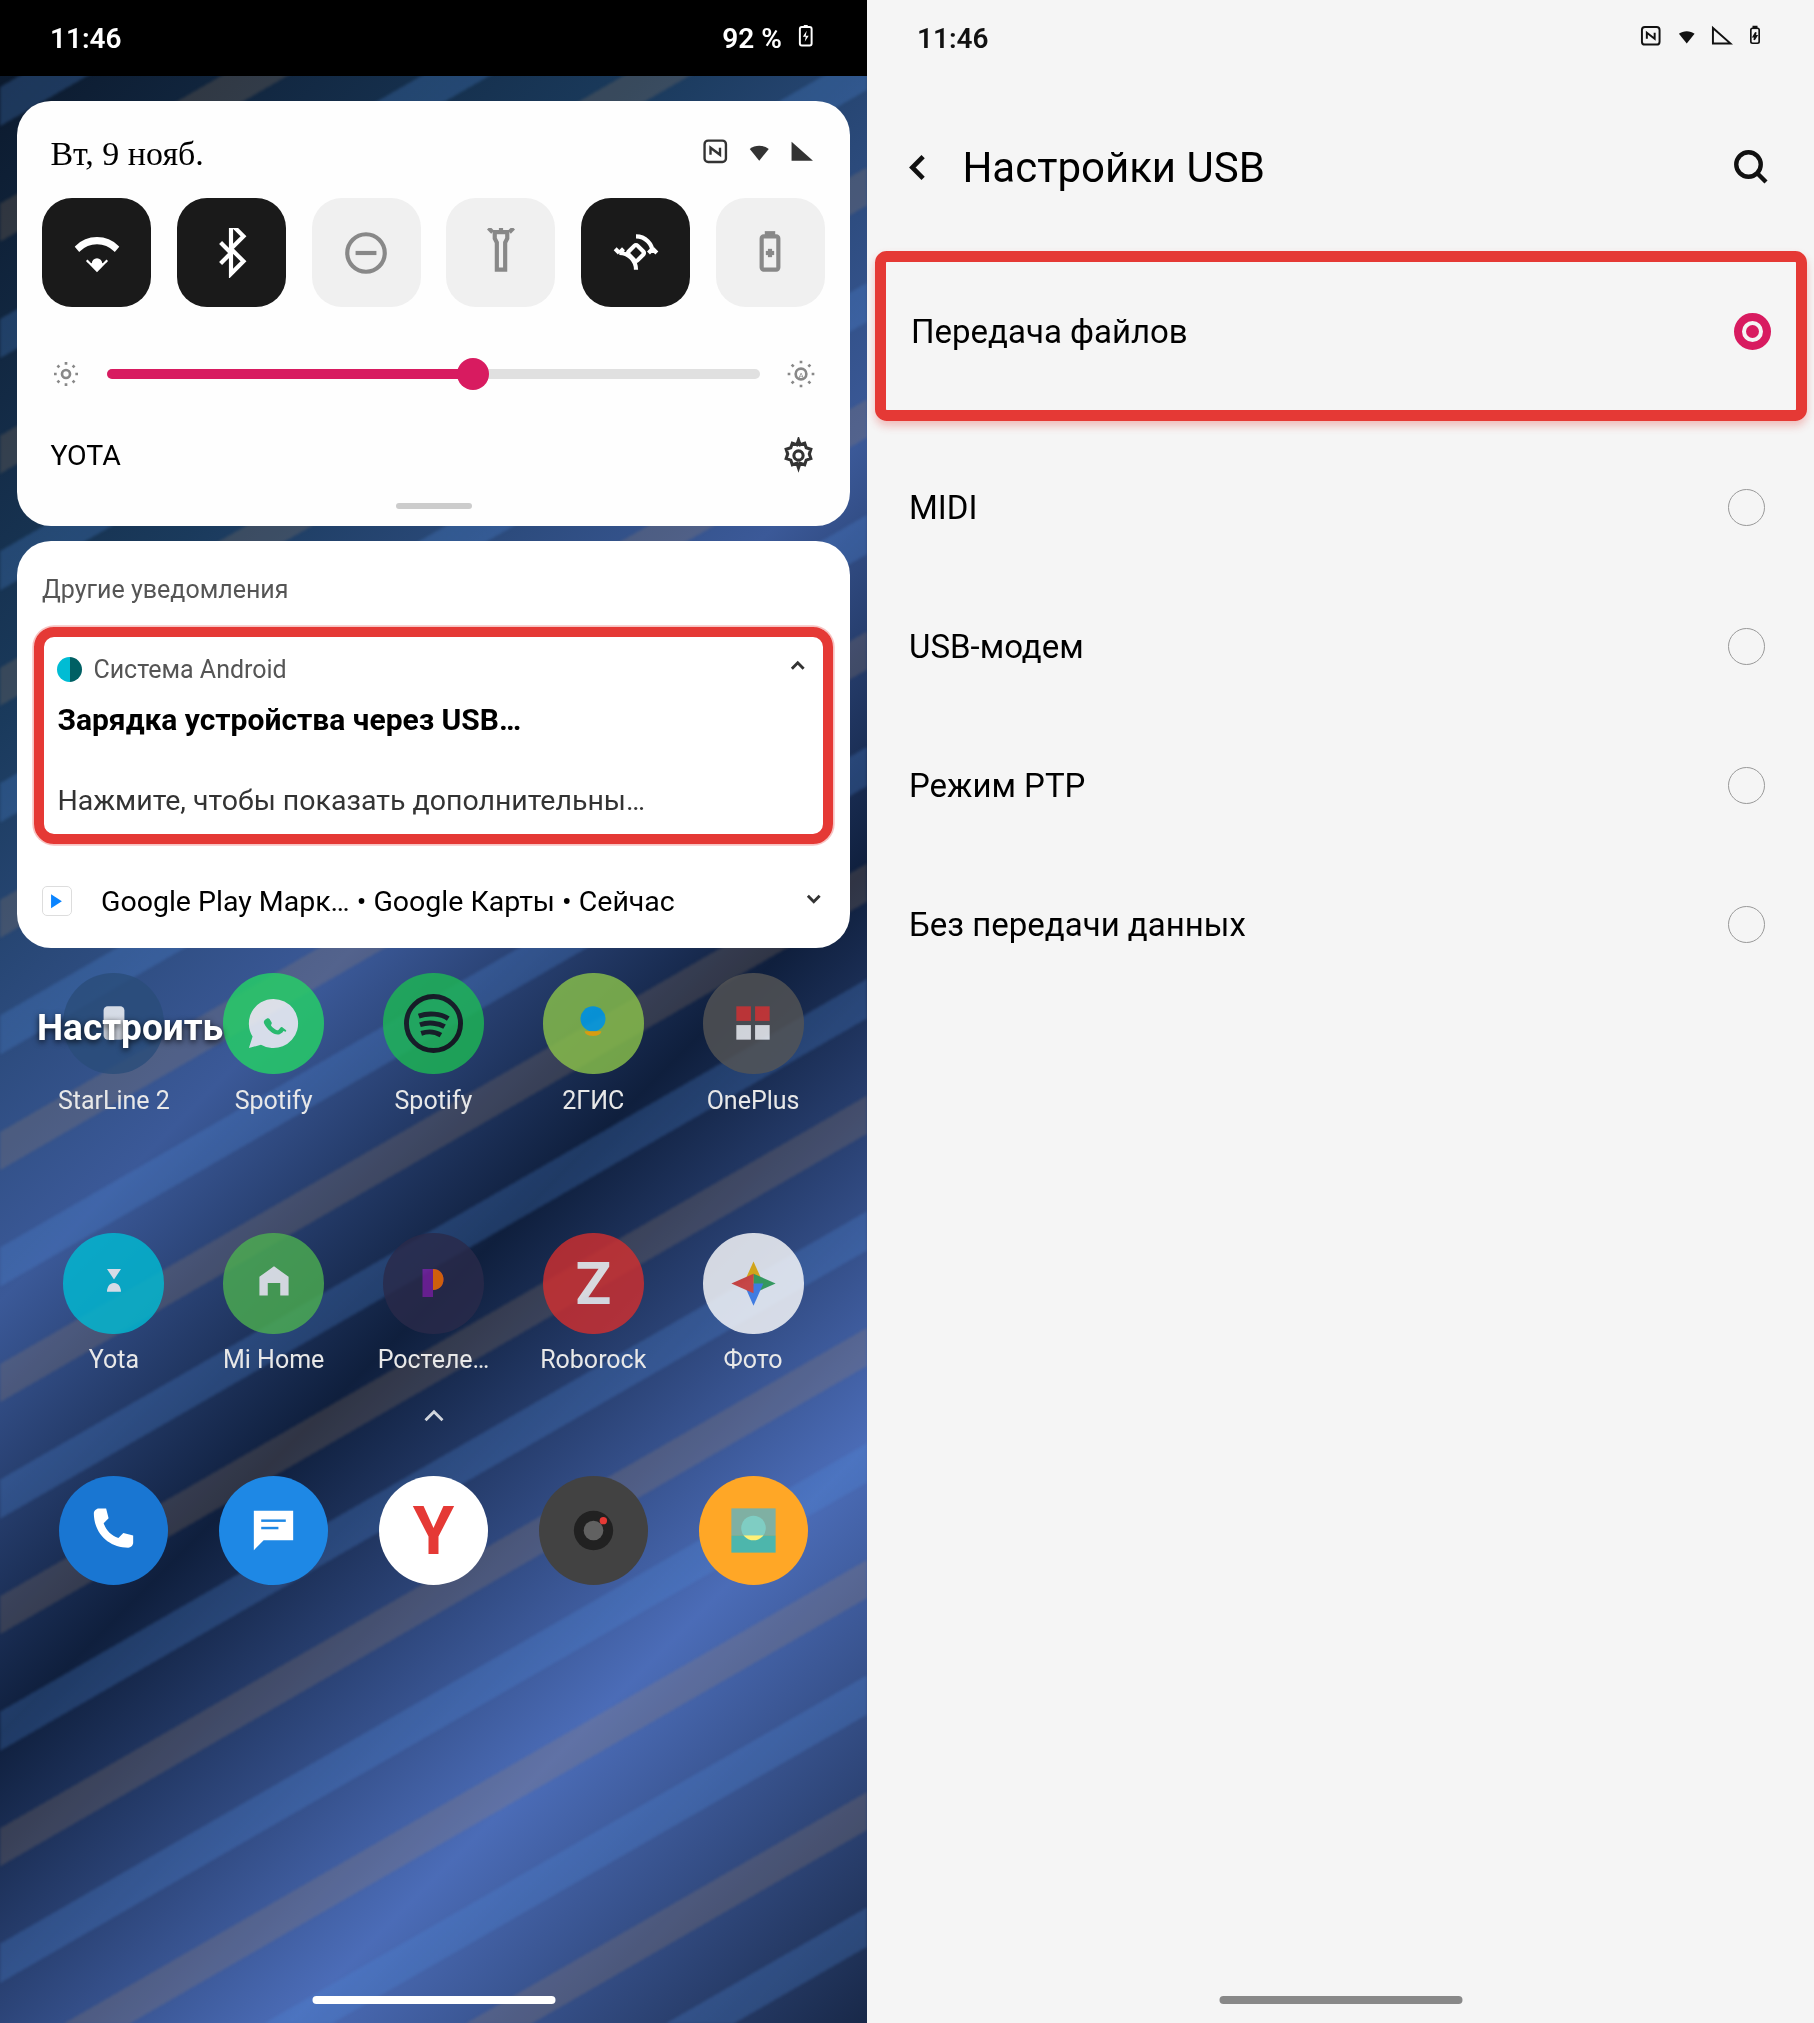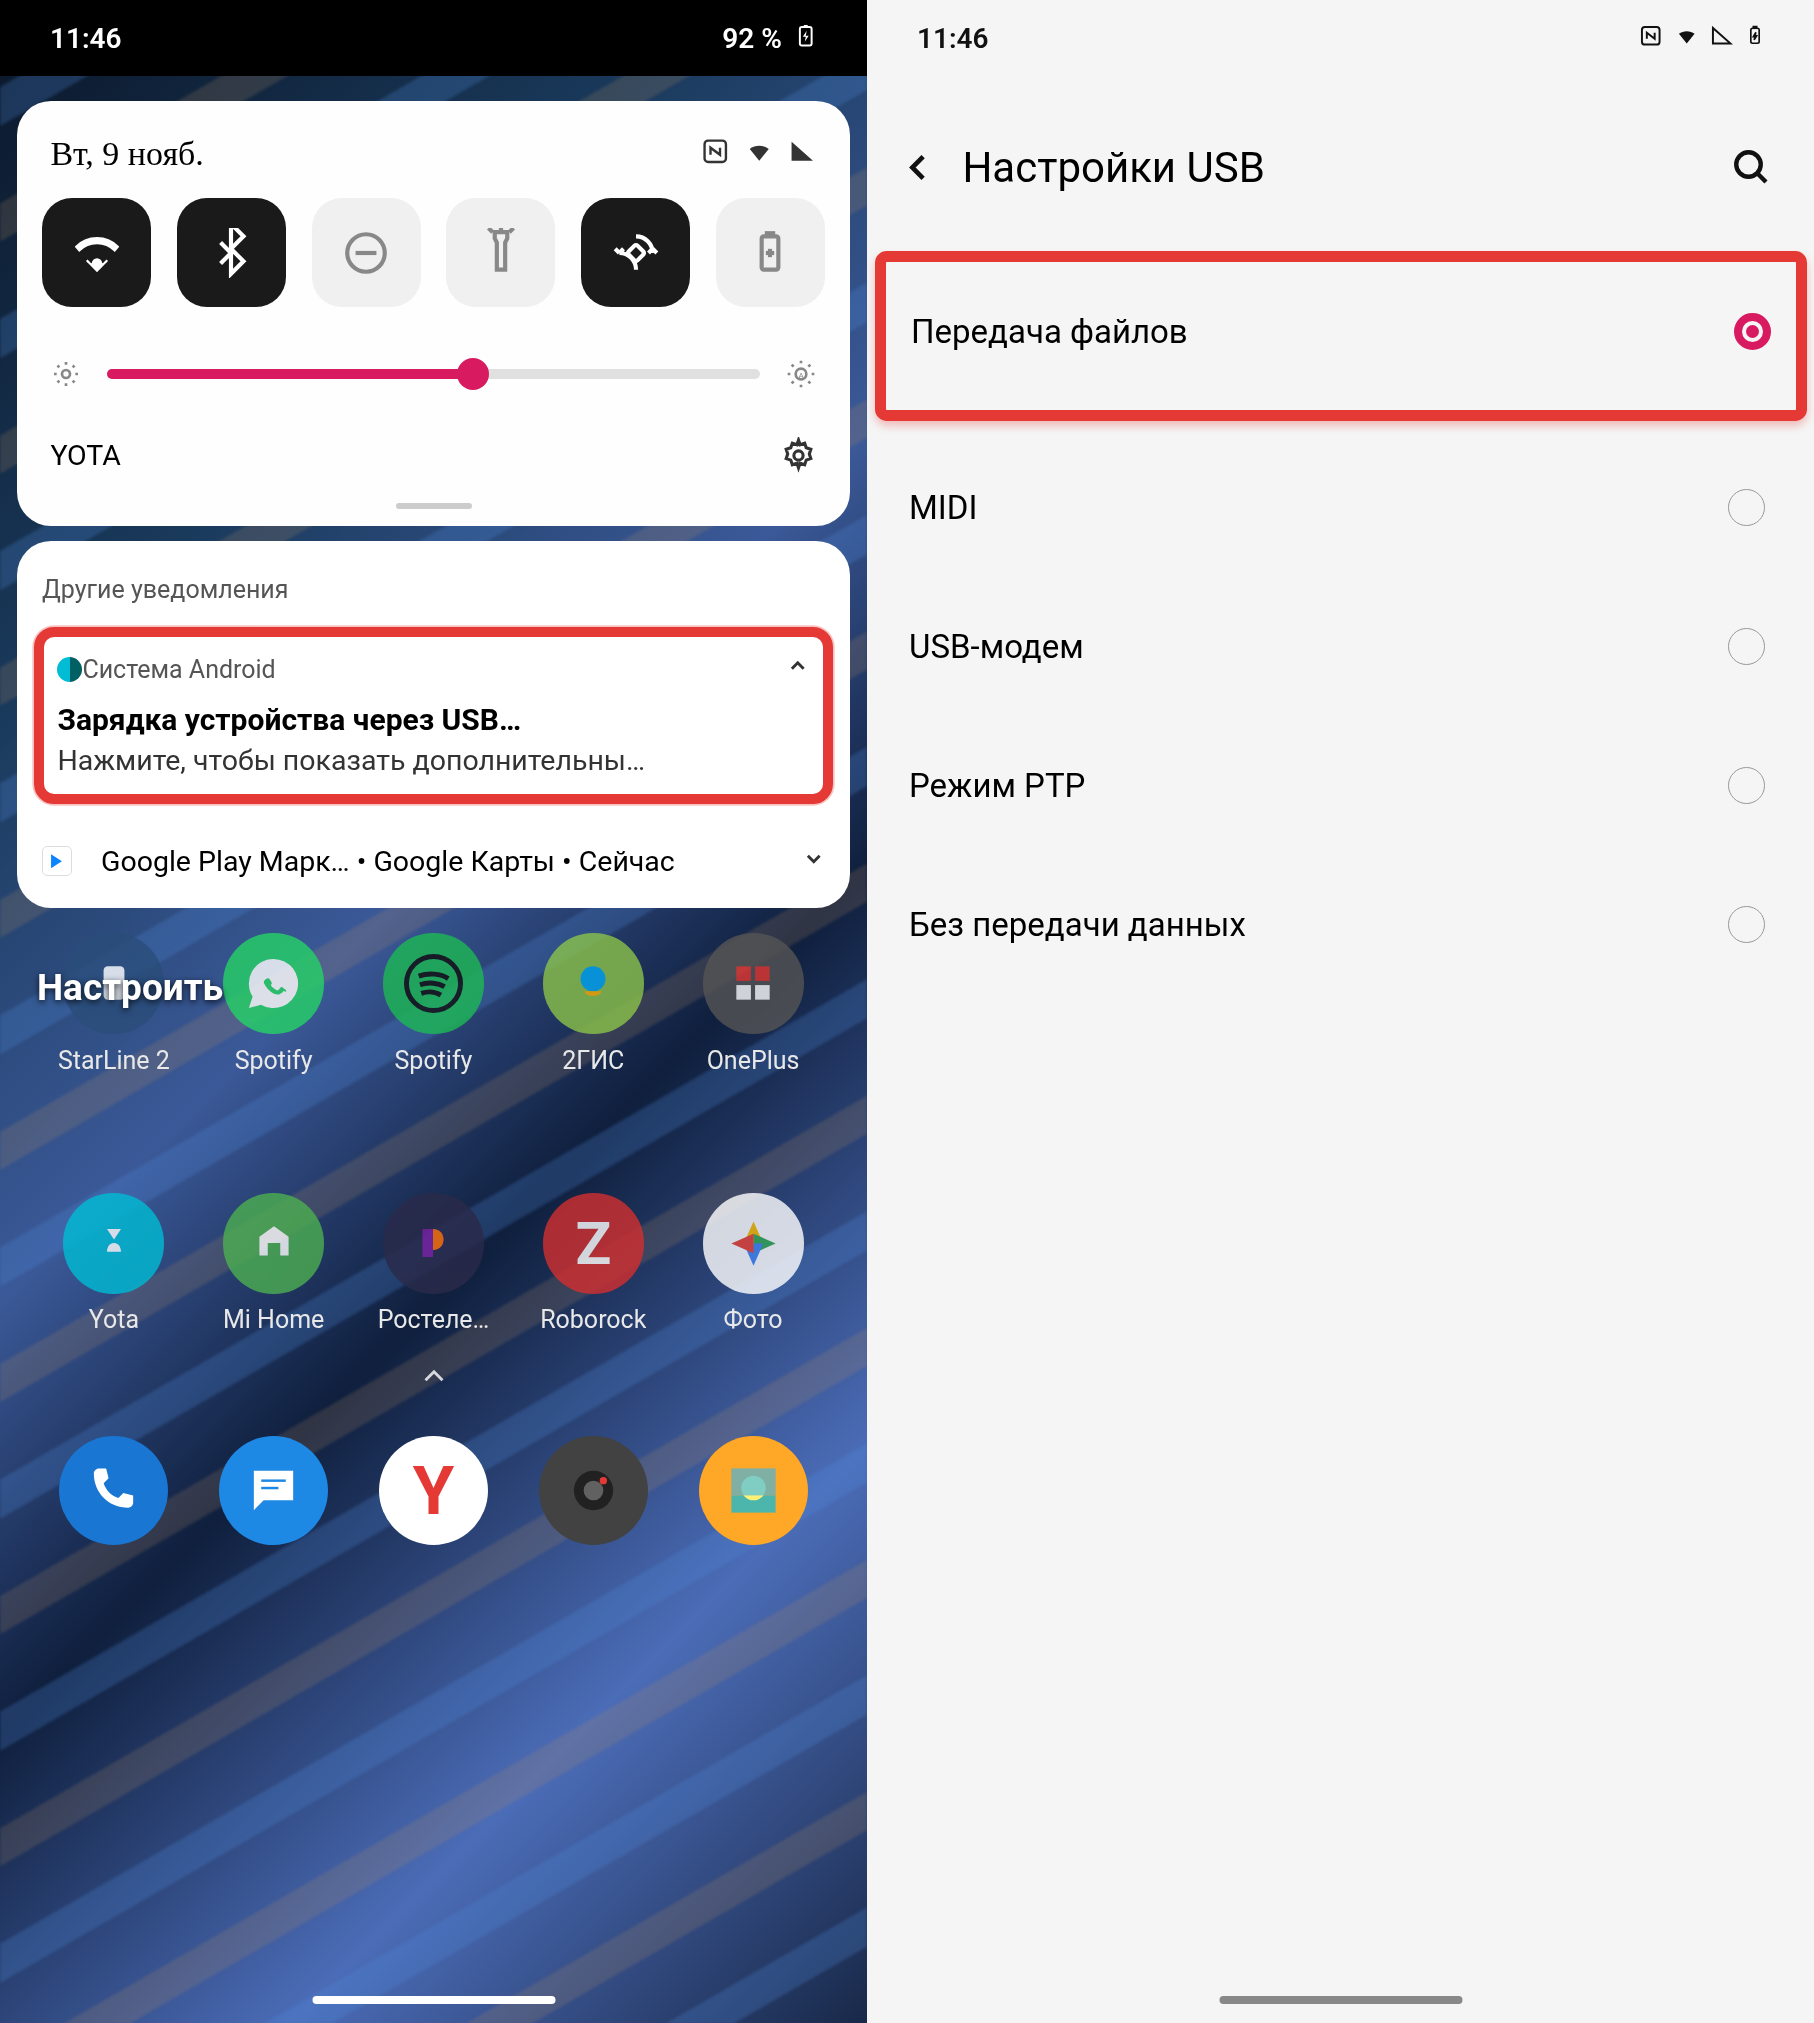--- a/index.html
+++ b/index.html
@@ -100,27 +100,27 @@
 .red-box {
   border: 10px solid #e53935; border-radius: 20px;
   margin: 0 17px 17px 17px;
   padding: 17px 13.4px;
   box-shadow: 0 0 0 1.7px rgba(229,57,53,0.3);
 }
 .notif-app-row {
   display: flex; align-items: center; justify-content: space-between;
   font-size: 25px; color: #555; padding-bottom: 18.5px;
 }
-.notif-app-left { display: flex; align-items: center; gap: 0; }
+.notif-app-left { display: flex; align-items: center; gap: 11px; }
 .notif-app-icon {
   width: 25px; height: 25px; border-radius: 50%;
   background: linear-gradient(90deg, #00bcd4 50%, #006064 50%);
 }
 .notif-title { font-size: 30px; font-weight: 700; padding-bottom: 6.7px; }
-.notif-body { font-size: 28.5px; color: #333; overflow: hidden; text-overflow: ellipsis; white-space: nowrap; }
+.notif-body { font-size: 28.5px; color: #333; overflow: hidden; text-overflow: ellipsis; white-space: nowrap; margin-top: 40px; }
 .notif-item2 {
   display: flex; align-items: center; justify-content: space-between;
   padding: 23.5px 25px 30px 25px; font-size: 28.5px;
 }
 .notif-item2-left { display: flex; align-items: center; gap: 29px; }
 .play-icon {
   width: 30px; height: 30px; background: #fff; border: 0.8px solid #ddd; border-radius: 5px;
   display: flex; align-items: center; justify-content: center;
 }
 

